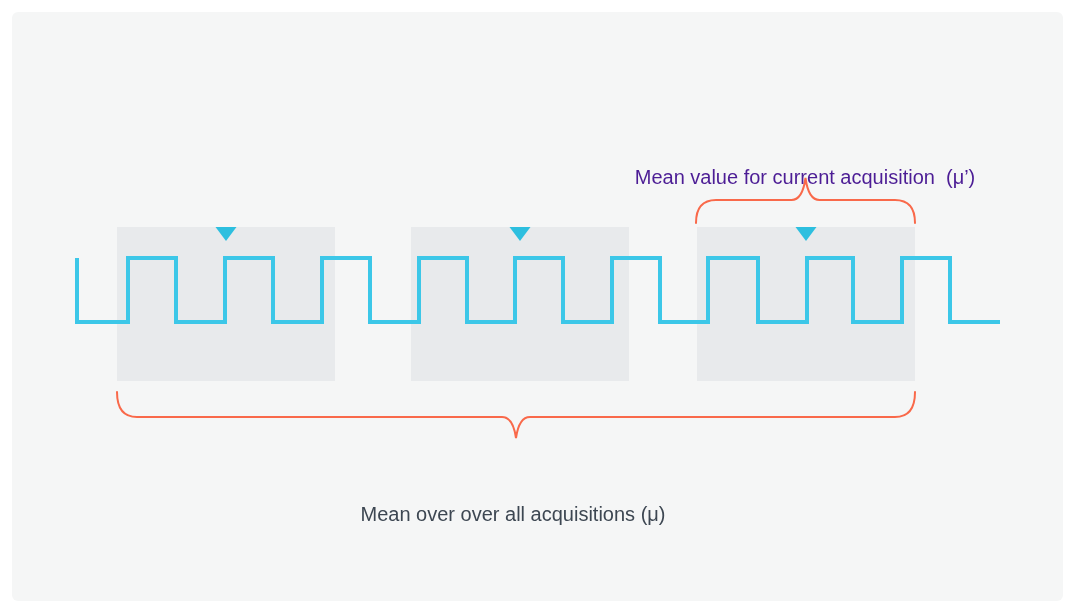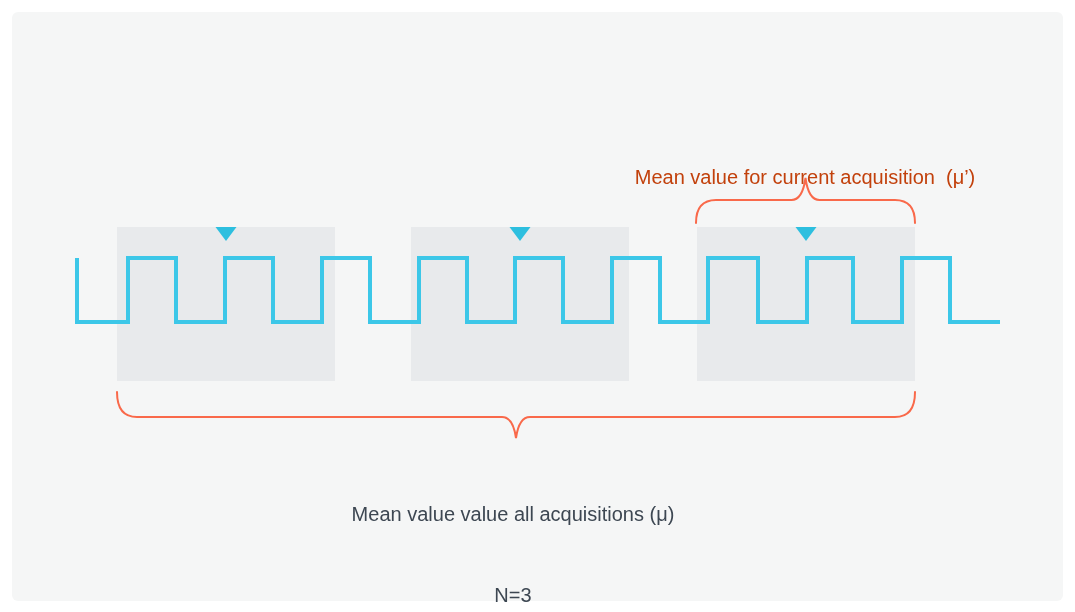--- a/index.html
+++ b/index.html
@@ -64,21 +64,20 @@
         <polygon points="215.5,227 236.5,227 226,241" fill="#2dbfdf"></polygon>
         <polygon points="509.5,227 530.5,227 520,241" fill="#2dbfdf"></polygon>
         <polygon points="795.5,227 816.5,227 806,241" fill="#2dbfdf"></polygon>
       </g>
     <g>
         <path d="M 696 223 Q 696 200 716 200 L 791.5 200 Q 802.5 200 805.5 178 Q 808.5 200 819.5 200 L 895 200 Q 915 200 915 223" fill="none" stroke="#f9694a" stroke-width="2" stroke-linecap="round"></path>
         <path d="M 117 392 Q 117 417 137 417 L 502 417 Q 513 417 516 438 Q 519 417 530 417 L 895 417 Q 915 417 915 392" fill="none" stroke="#f9694a" stroke-width="2" stroke-linecap="round"></path>
       </g>
   </svg>
 
-  <div class="label label-top" style="color: #c2410c;">
+  <div class="label label-top" style="color: #4c1d95;">
     <div>Mean value for current acquisition  (μ’)</div>
   </div>
 
   <div class="label label-bottom" style="color: rgb(61, 71, 82);">
-    <div>Mean value value all acquisitions (μ)</div>
-    <div>N=3</div>
+    <div>Mean over over all acquisitions (μ)</div>
   </div>
 </div>
 
 </body></html>

